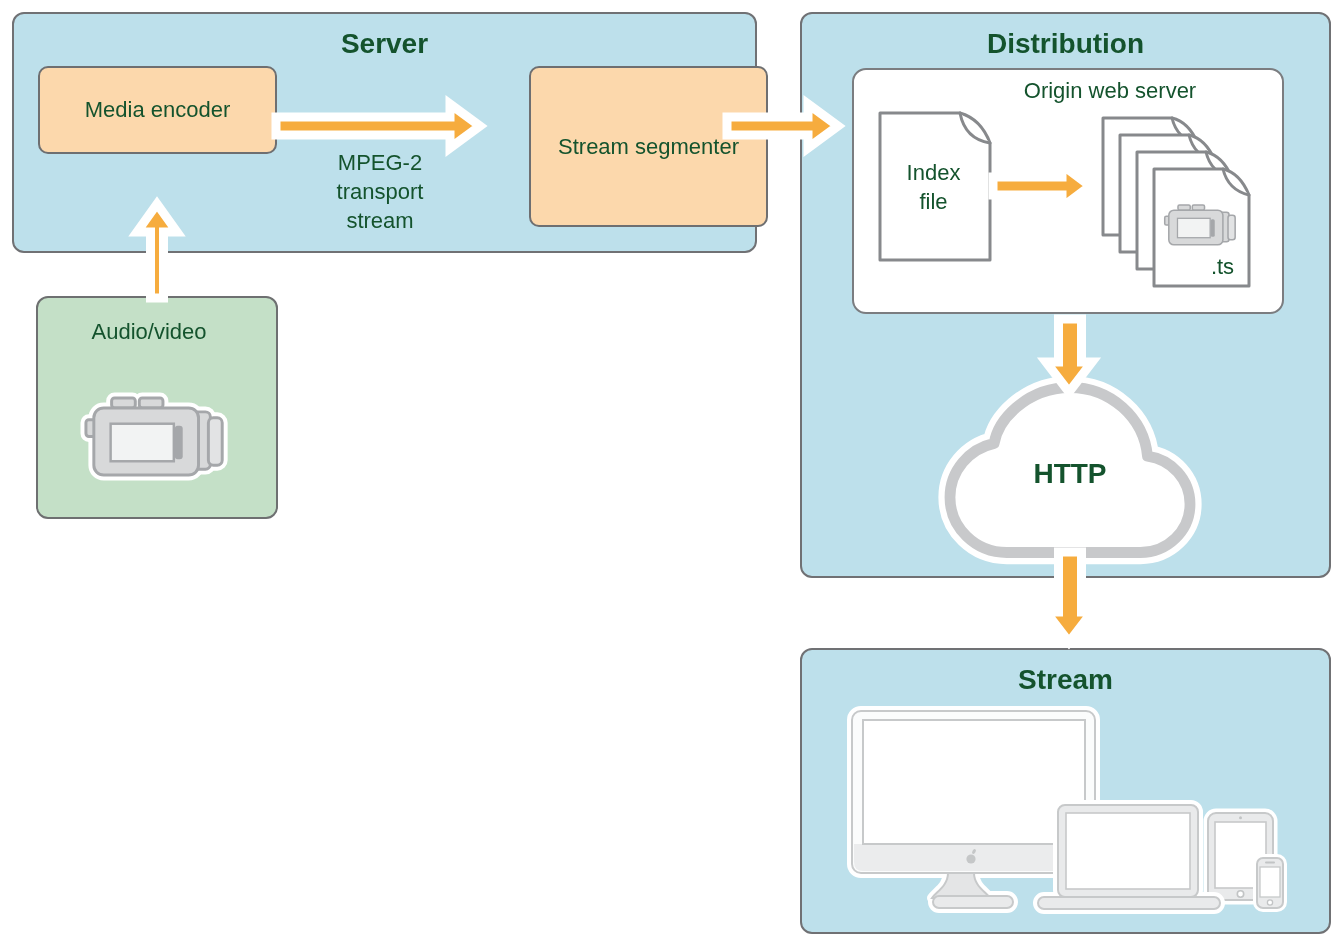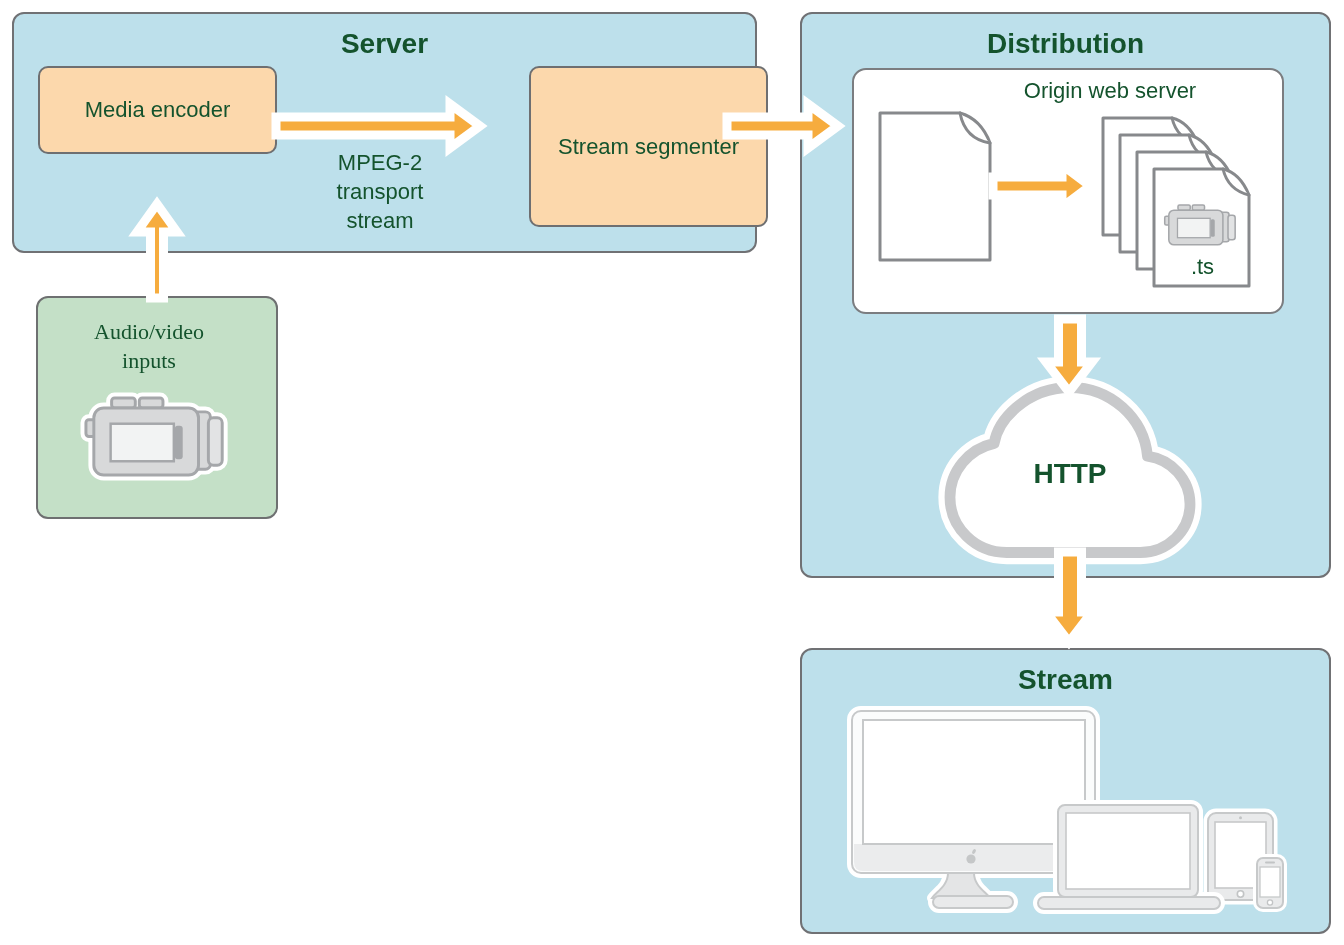--- a/index.html
+++ b/index.html
@@ -66,57 +66,60 @@
     <span>Stream segmenter</span>
   </div>
 
   <div class="caption" style="left:305px;top:148px;width:150px;">
     <span style="display:block">MPEG-2</span>
     <span style="display:block">transport</span>
     <span style="display:block">stream</span>
   </div>
 
   <section class="group" style="left:36px;top:296px;width:242px;height:223px;background:#c4e0c7;border-color:#6e7071;">
-    <div class="caption" style="left:0;right:16px;top:19px;font-family:Liberation Serif, serif;">
+    <div class="caption" style="left:0;right:16px;top:19px;">
       <span style="display:block">Audio/video</span>
-      <span style="display:block">inputs</span>
     </div>
     <svg class="abs" style="left:43px;top:96px;" width="158" height="95" viewBox="0 0 160 96">
       <use href="#cam"></use>
     </svg>
   </section>
 
   <section class="group" style="left:800px;top:12px;width:531px;height:566px;">
     <div class="group-title">Distribution</div>
   </section>
 
   <div class="panel" style="left:852px;top:68px;width:432px;height:246px;"></div>
   <div class="panel-title" style="left:852px;top:76px;width:432px;">Origin web server</div>
 
   <svg class="abs" style="left:877px;top:110px;" width="120" height="153" viewBox="0 0 120 153">
     <path class="doc" d="M3,3 L83,3 Q104,9 113,33 L113,150 L3,150 Z"></path>
     <path class="fold" d="M83,3 Q88,29 113,33" fill="none"></path>
   </svg>
+  <div class="doc-label" style="left:877px;top:158px;width:113px;">
+    <span style="display:block">Index</span>
+    <span style="display:block">file</span>
+  </div>
 
   <svg class="abs" style="left:1100px;top:115px;" width="152" height="176" viewBox="0 0 152 176">
     <g>
       <path class="doc" d="M3,3  h69 q17,4 26,26 v91 h-95 Z"></path>
       <path class="fold" d="M72,3  q5,21 26,26" fill="none"></path>
       <path class="doc" d="M20,20 h69 q17,4 26,26 v91 h-95 Z"></path>
       <path class="fold" d="M89,20 q5,21 26,26" fill="none"></path>
       <path class="doc" d="M37,37 h69 q17,4 26,26 v91 h-95 Z"></path>
       <path class="fold" d="M106,37 q5,21 26,26" fill="none"></path>
     </g>
     <g>
       <path class="doc" d="M54,54 h69 q17,4 26,26 v91 h-95 Z"></path>
       <path class="fold" d="M123,54 q5,21 26,26" fill="none"></path>
     </g>
     <use href="#cam" x="62" y="88" width="82" height="49"></use>
   </svg>
-  <div class="doc-label" style="left:1155px;top:252px;width:95px;">.ts</div>
+  <div class="doc-label" style="left:1155px;top:252px;width:95px;padding-left:20px;">.ts</div>
 
   <svg class="abs" style="left:935px;top:371px;" width="270" height="201" viewBox="-1 0.9 18 13.4">
     <path d="M4.406 3.342A5.53 5.53 0 0 1 8 2c2.69 0 4.923 2 5.166 4.579C14.758 6.804 16 8.137 16 9.773 16 11.569 14.502 13 12.687 13H3.781C1.708 13 0 11.366 0 9.318c0-1.763 1.266-3.223 2.942-3.593.143-.863.698-1.723 1.464-2.383z" fill="#ffffff" stroke="#ffffff" stroke-width="1.55" stroke-linejoin="round"></path>
     <path d="M4.406 3.342A5.53 5.53 0 0 1 8 2c2.69 0 4.923 2 5.166 4.579C14.758 6.804 16 8.137 16 9.773 16 11.569 14.502 13 12.687 13H3.781C1.708 13 0 11.366 0 9.318c0-1.763 1.266-3.223 2.942-3.593.143-.863.698-1.723 1.464-2.383z" fill="#ffffff" stroke="#c8c9cb" stroke-width="0.72" stroke-linejoin="round"></path>
   </svg>
   <div class="http-label" style="left:1000px;top:457px;width:140px;">HTTP</div>
 
   <section class="group" style="left:800px;top:648px;width:531px;height:286px;">
     <div class="group-title">Stream</div>
   </section>

